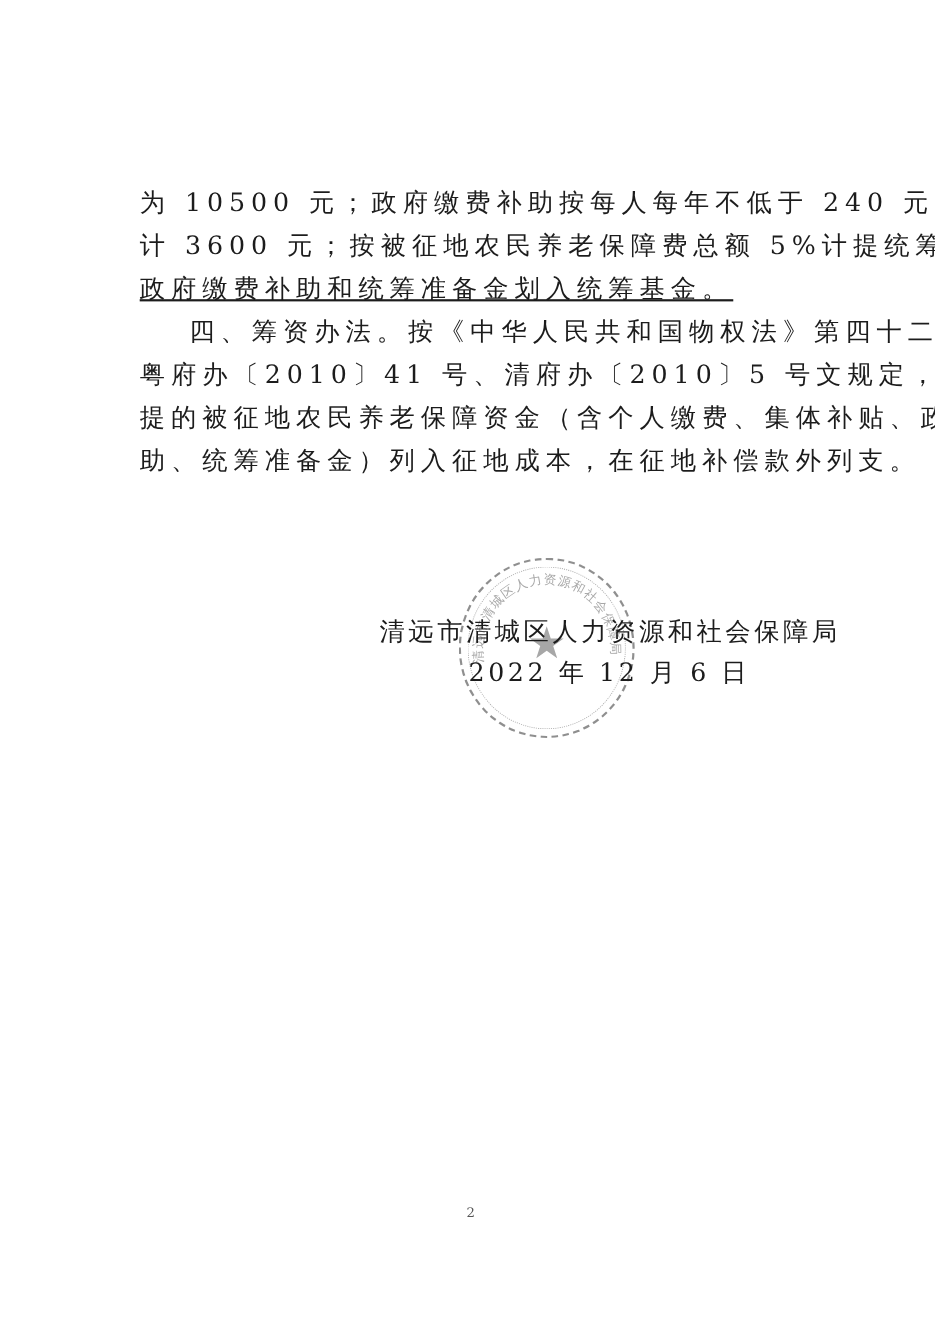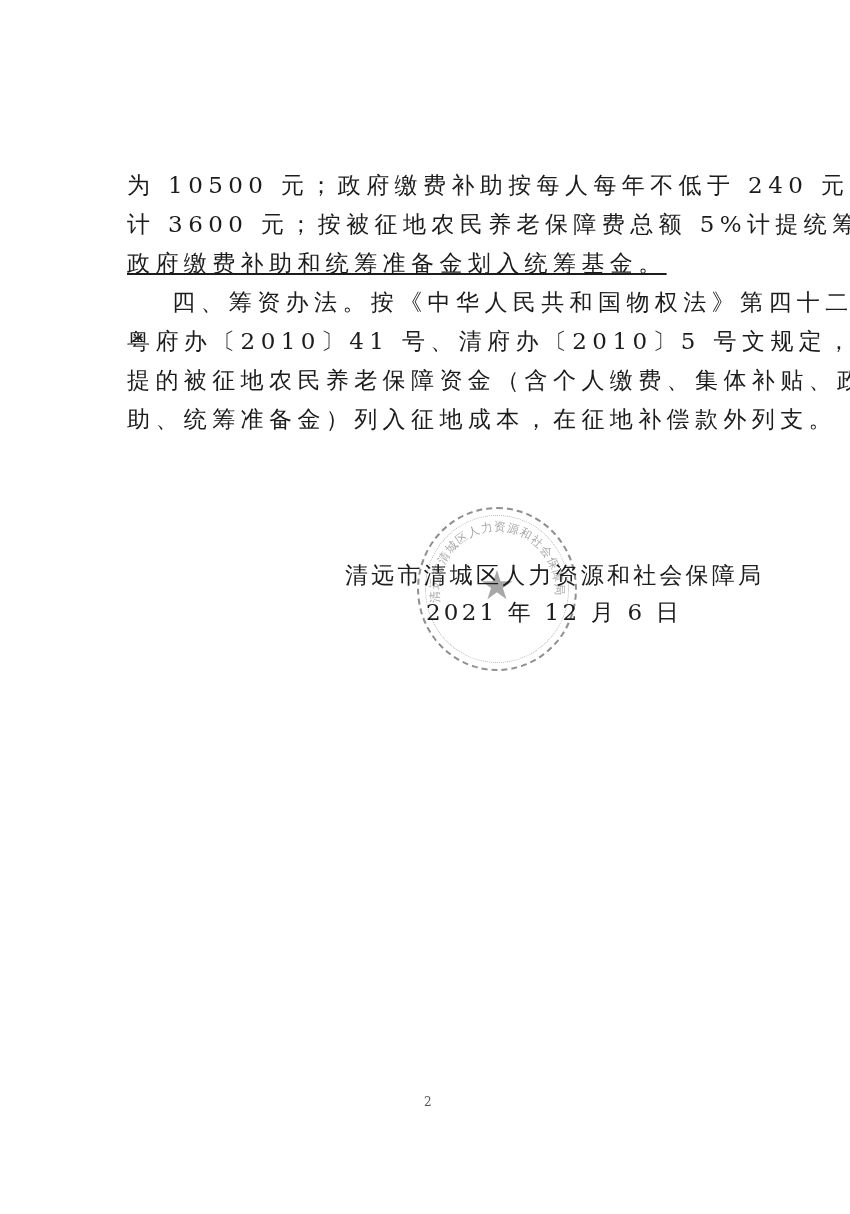--- a/index.html
+++ b/index.html
@@ -67,16 +67,16 @@
         <path id="arcPath" d="M 22 100 A 60 62 0 1 1 138 100"></path>
       </defs>
       <text font-size="12" fill="#8a8a8a" font-family="DejaVu Serif, serif" letter-spacing="1">
         <textPath href="#arcPath" startOffset="2%" id="arcTextNode">清远市清城区人力资源和社会保障局</textPath>
       </text>
     </svg>
     <div class="stamp-star">★</div>
   </div>
 
   <div class="sig" style="left:345px; top:561px;">清远市清城区人力资源和社会保障局</div>
-  <div class="sig" style="left:426px; top:598px;">2021 年 12 月 6 日</div>
+  <div class="sig" style="left:426px; top:598px;">2022 年 12 月 6 日</div>
 
   <div class="page-number">2</div>
 </div>
 
 </body></html>

